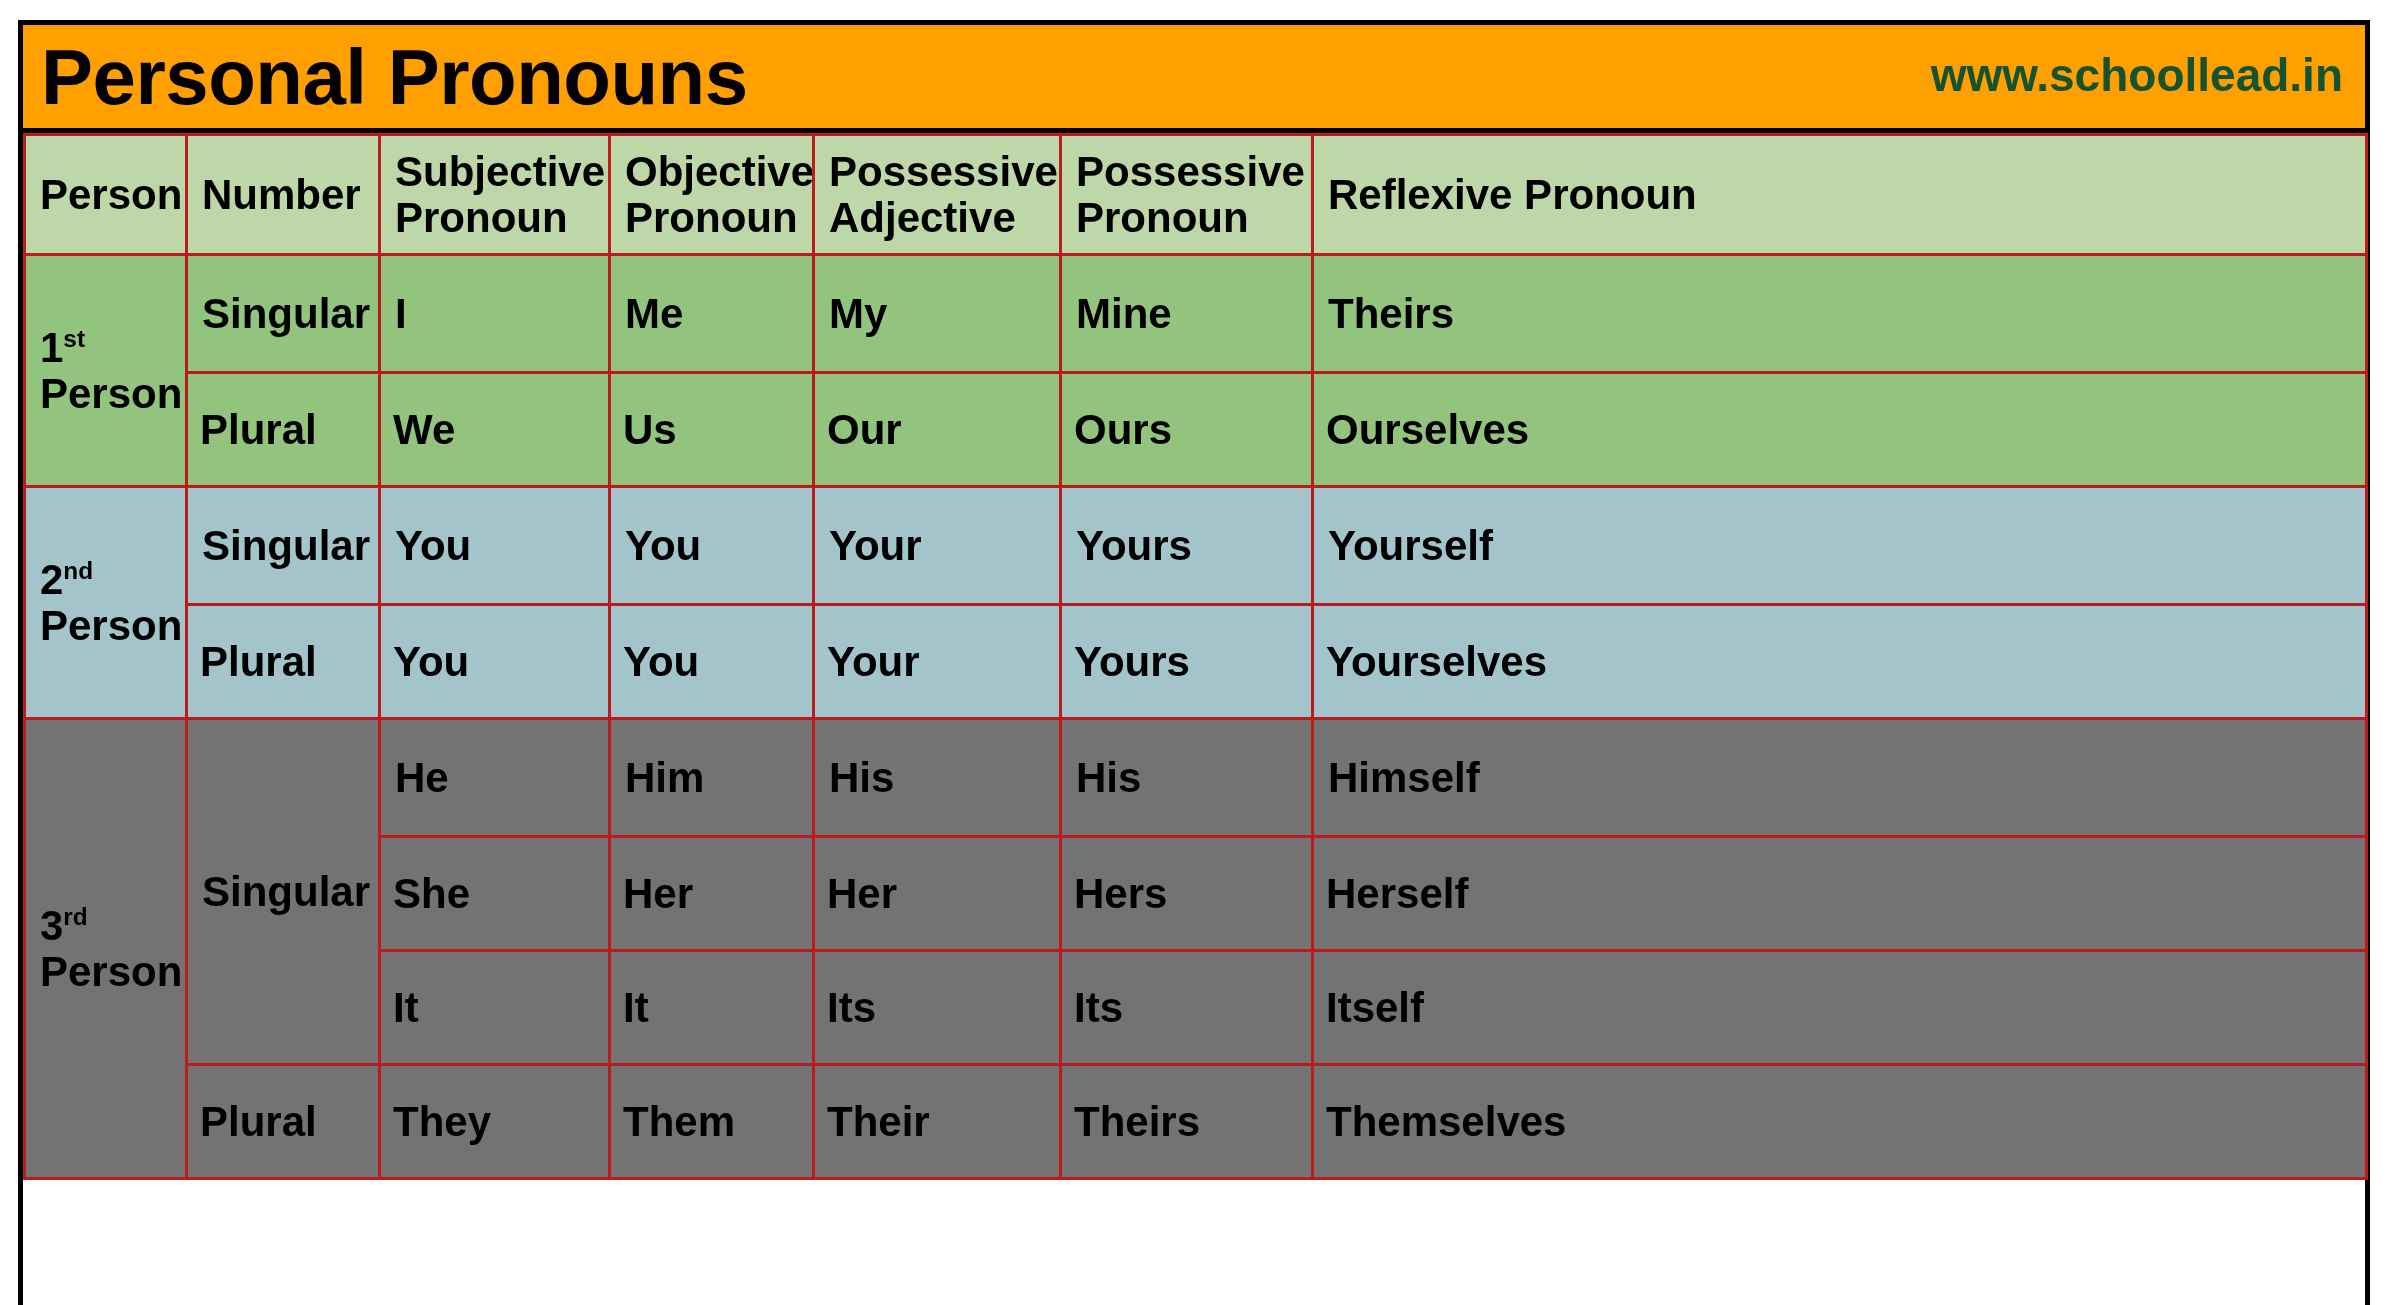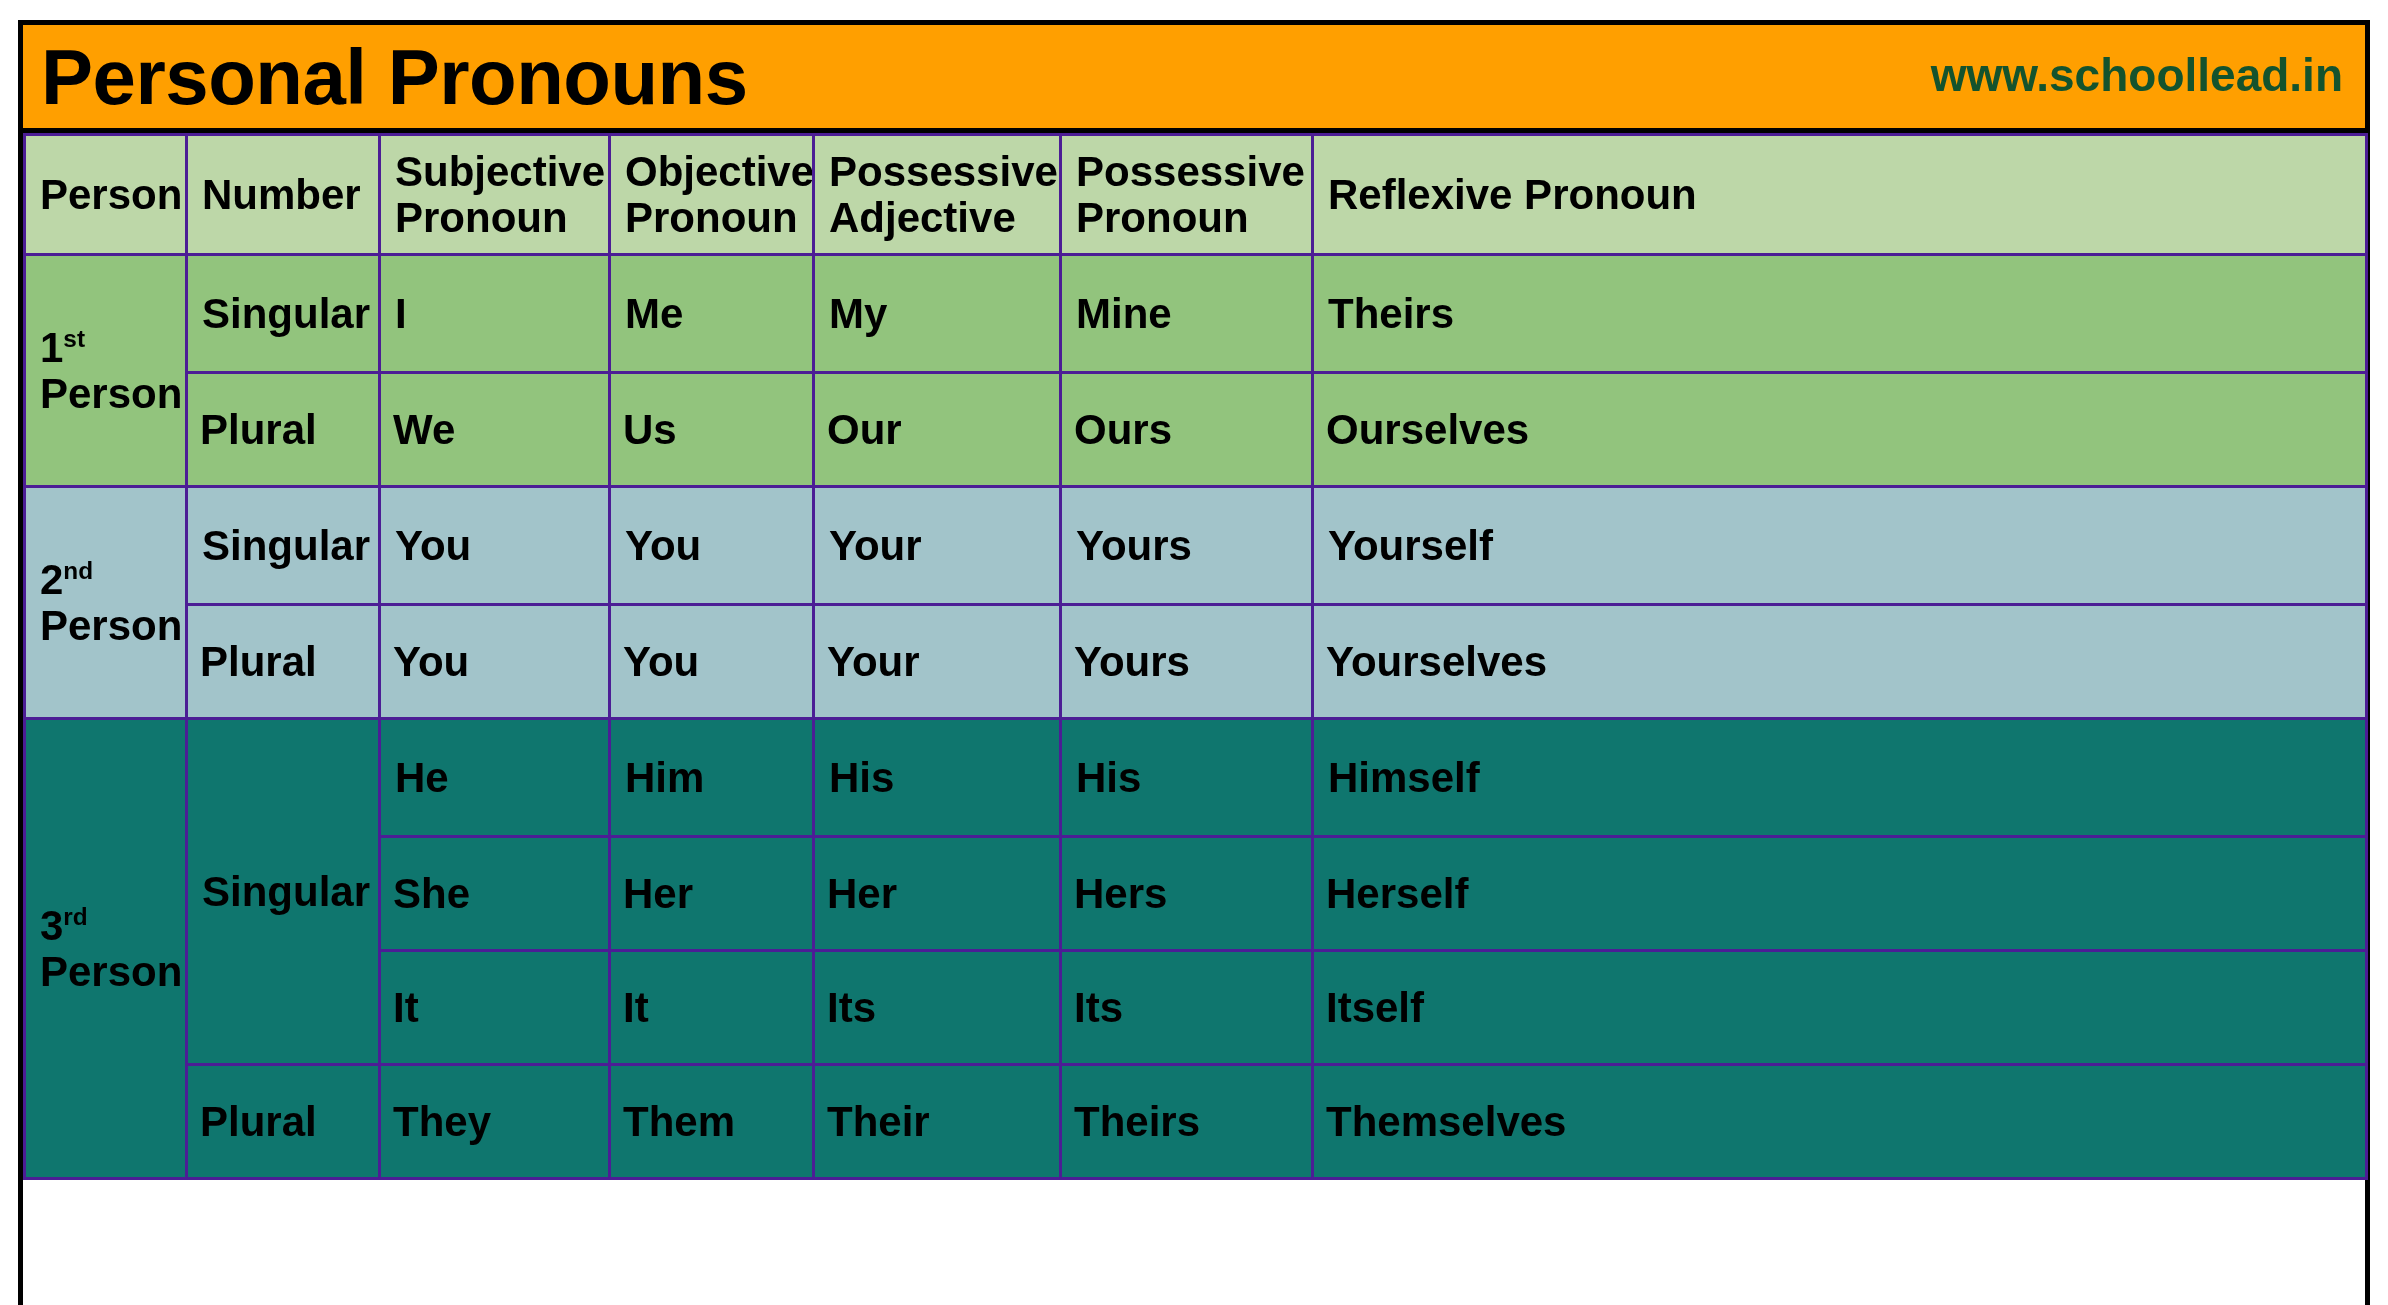--- a/index.html
+++ b/index.html
@@ -65,21 +65,21 @@
     padding-bottom: 4px;
   }
 
   
   table.grid {
     width: 100%;
     border-collapse: collapse;
     table-layout: fixed;
   }
   table.grid td, table.grid th {
-    border: 3px solid #4c1d95;
+    border: 3px solid #b91c1c;
     padding: 0 14px;
     text-align: left;
     vertical-align: middle;
     font-size: 42px;
     font-weight: bold;
     color: #000000;
     line-height: 1.08;
     box-sizing: border-box;
     overflow: hidden;
     white-space: nowrap;
@@ -95,21 +95,21 @@
   col.c-number    { width: 193px; }
   col.c-subj      { width: 230px; }
   col.c-obj       { width: 204px; }
   col.c-posadj    { width: 247px; }
   col.c-pospro    { width: 252px; }
   col.c-reflex    { width: 1054px; }
 
   
   tr.g1 td { background: #92C47D; }
   tr.g2 td { background: #A2C4CA; }
-  tr.g3 td { background: #0f766e; }
+  tr.g3 td { background: #737373; }
 
   td.person-cell {
     vertical-align: top;
     padding-top: 18px;
     font-size: 42px;
     line-height: 1.08;
     white-space: normal;
   }
   td.number-cell {
     vertical-align: top;

